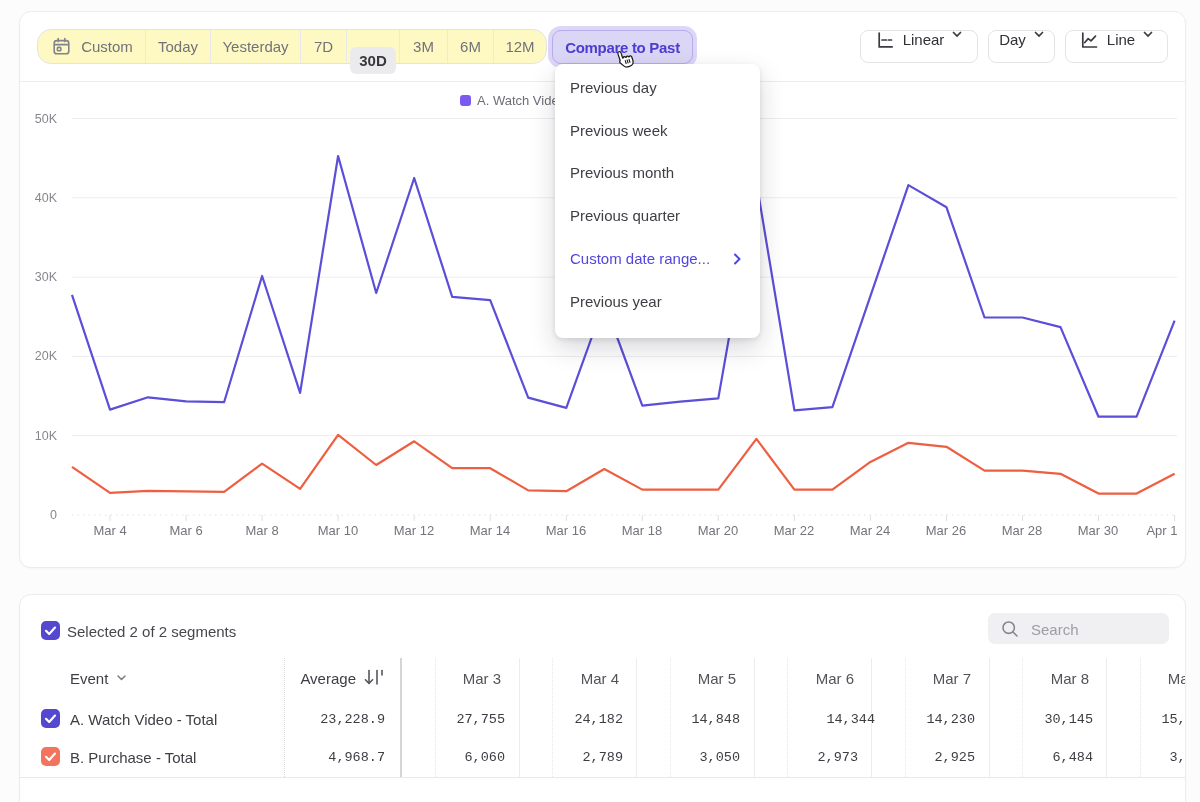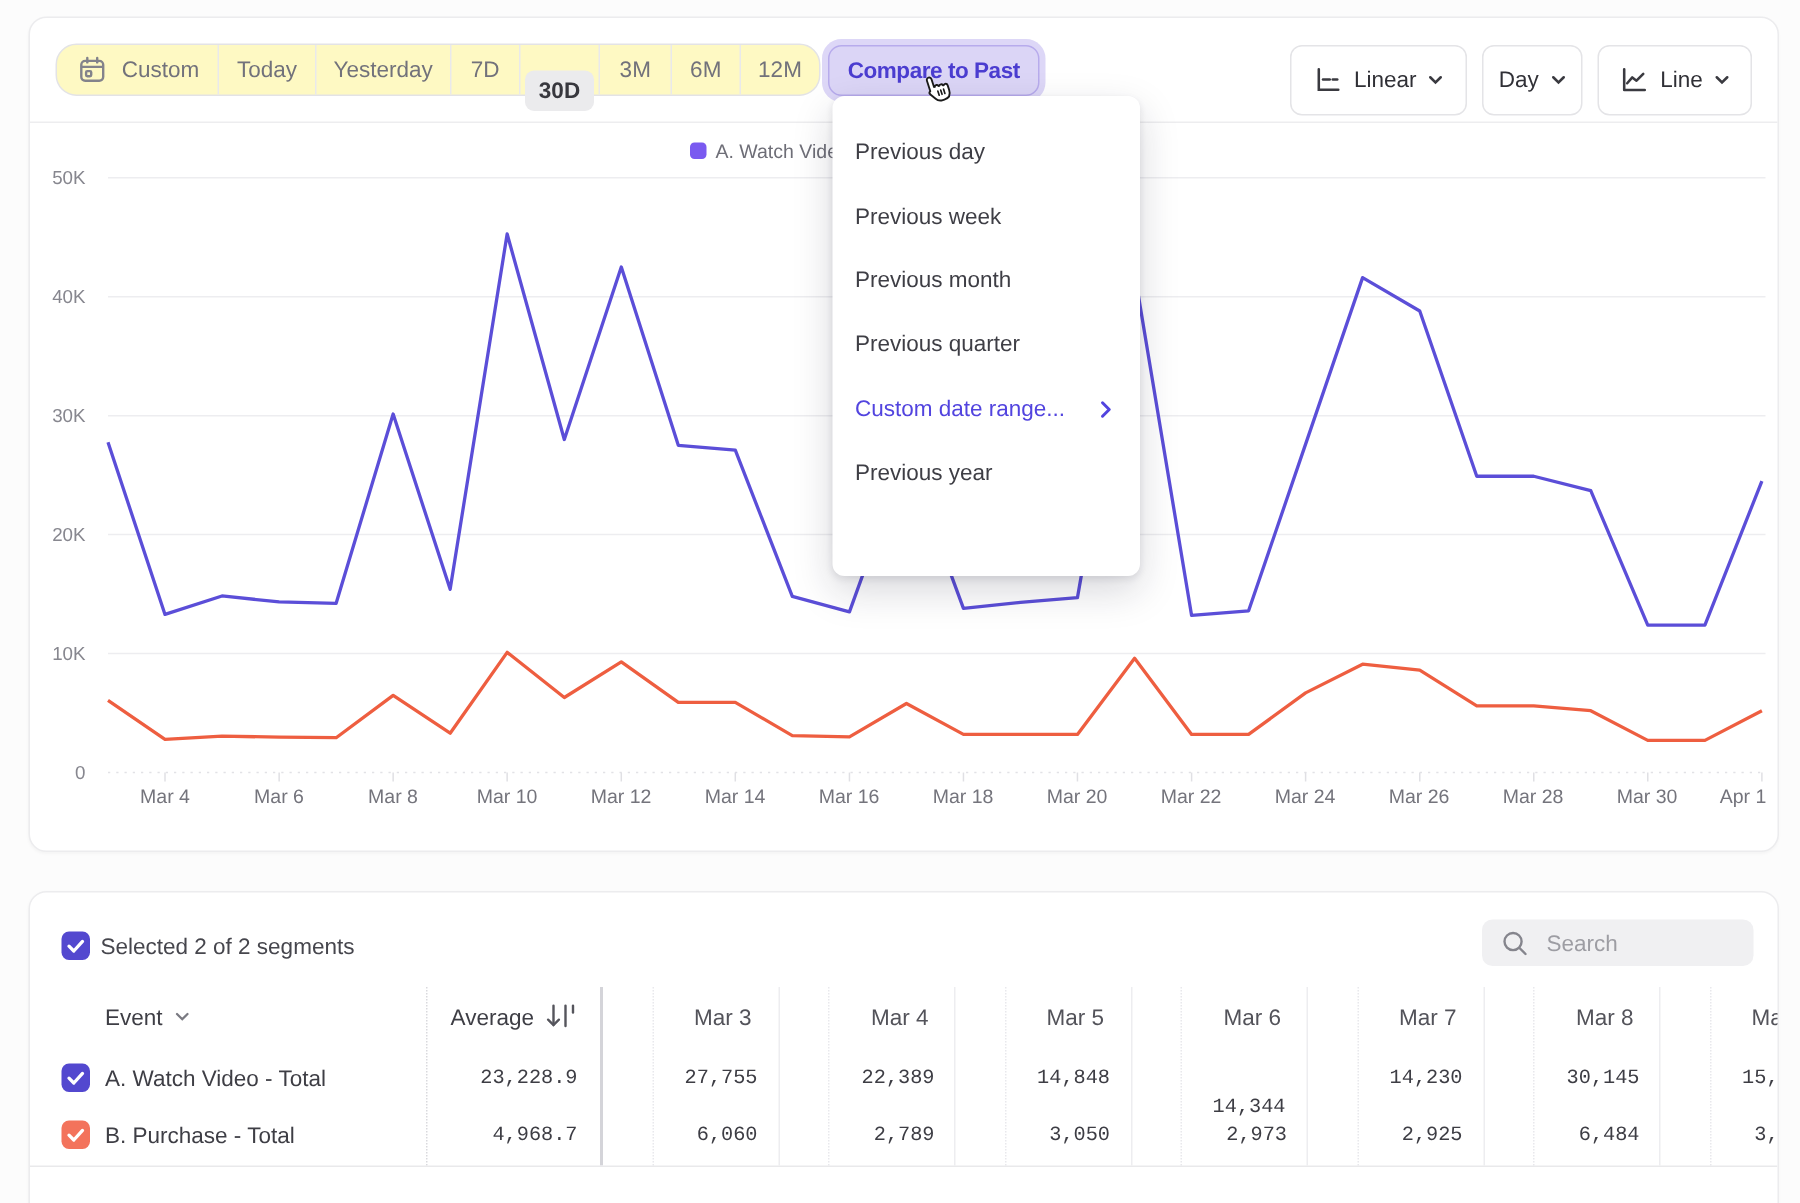--- a/index.html
+++ b/index.html
@@ -8,23 +8,23 @@
 .abs { position:absolute; }
 .card { position:absolute; background:#fff; border:1px solid #ececee; border-radius:12px; box-shadow:0 1px 2px rgba(0,0,0,0.03); }
 
 #seg { position:absolute; left:37px; top:29px; height:35px; display:flex; border:1px solid #e3e3e6; border-radius:14px; background:#fef9c3; color:#72727b; font-size:15px; }
 #seg .cell { display:flex; align-items:center; justify-content:center; border-right:1px solid #e9e9eb; height:100%; }
 #seg .cell:last-child { border-right:none; }
 #seg .chipwrap { padding:3px; }
 #seg .chip { background:#ebebed; border-radius:6px; width:100%; height:100%; display:flex; align-items:center; justify-content:center; color:#38383e; font-weight:700;margin-top:28px; }
 .cmpring { position:absolute; left:548px; top:26px; width:149px; height:42px; background:#ddd7f7; border-radius:13px; }
 .cmpbtn { position:absolute; left:552px; top:30px; width:141px; height:34px; background:#dbd5f6; border:1px solid #b7abec; border-radius:9px; display:flex; align-items:center; justify-content:center; color:#4b3dd0; font-size:15px; font-weight:700; letter-spacing:-0.3px; }
-.rbtn { position:absolute; top:30px; height:47px; background:#fff; border:1px solid #e4e4e7; border-radius:8px; display:flex; align-items:center; justify-content:center; gap:8px; color:#303036; font-size:15px; font-weight:500; }
-
-#menu { position:absolute; left:555px; top:64px; width:205px; height:320px; background:#fff; border-radius:8px; box-shadow:0 2px 5px rgba(25,25,50,0.10), 0 10px 26px rgba(25,25,50,0.17); padding-top:16px; z-index:30; }
+.rbtn { position:absolute; top:30px; height:33px; background:#fff; border:1px solid #e4e4e7; border-radius:8px; display:flex; justify-content:center; gap:8px; color:#303036; font-size:15px; font-weight:500; }
+
+#menu { position:absolute; left:555px; top:64px; width:205px; height:274px; background:#fff; border-radius:8px; box-shadow:0 2px 5px rgba(25,25,50,0.10), 0 10px 26px rgba(25,25,50,0.17); padding-top:2px; z-index:30; }
 #menu .mi { height:42.8px; display:flex; align-items:center; padding:0 15px; font-size:15px; color:#3e3e45; }
 #menu .mi.purple { color:#5244df; justify-content:space-between; padding-right:19px; }
 
 .ck { position:absolute; width:19px; height:19px; border-radius:5px; }
 .vline { position:absolute; width:0; top:658px; height:119px; }
 .num { font-family:"Liberation Mono",monospace; font-size:13.5px; color:#3d3d44; }
 .rlbl { position:absolute; text-align:right; }
 </style>
 </head>
 <body>
@@ -230,23 +230,23 @@
   <div class="abs" style="left:20px; top:777px; width:1165px; height:1px; background:#e9e9eb;"></div>
 
   <div class="ck" style="left:41px; top:709px; background:#5348cf;">
     <svg width="19" height="19" viewBox="0 0 19 19" fill="none" stroke="#fff" stroke-width="2.2" stroke-linecap="round" stroke-linejoin="round">
             <polyline points="5,9.8 8.2,13 14,6.6"></polyline>
           </svg>
   </div>
   <div class="abs" style="left:70px; top:711px; font-size:15px; color:#3e3e45;">A. Watch Video - Total</div>
   <div class="rlbl num" style="left:285px; top:712px; width:100px;">23,228.9</div>
   <div class="rlbl num" style="left:405px; top:712px; width:100px;">27,755</div>
-  <div class="rlbl num" style="left:523px; top:712px; width:100px;">22,389</div>
+  <div class="rlbl num" style="left:523px; top:712px; width:100px;">24,182</div>
   <div class="rlbl num" style="left:640px; top:712px; width:100px;">14,848</div>
-  <div class="rlbl num" style="left:757px; top:712px; width:100px;margin-top:19px;">14,344</div>
+  <div class="rlbl num" style="left:775px; top:712px; width:100px;">14,344</div>
   <div class="rlbl num" style="left:875px; top:712px; width:100px;">14,230</div>
   <div class="rlbl num" style="left:993px; top:712px; width:100px;">30,145</div>
   <div class="rlbl num" style="left:1110px; top:712px; width:100px;">15,397</div>
 
   <div class="ck" style="left:41px; top:747px; background:#f3735c;">
     <svg width="19" height="19" viewBox="0 0 19 19" fill="none" stroke="#fff" stroke-width="2.2" stroke-linecap="round" stroke-linejoin="round">
             <polyline points="5,9.8 8.2,13 14,6.6"></polyline>
           </svg>
   </div>
   <div class="abs" style="left:70px; top:749px; font-size:15px; color:#3e3e45;">B. Purchase - Total</div>

